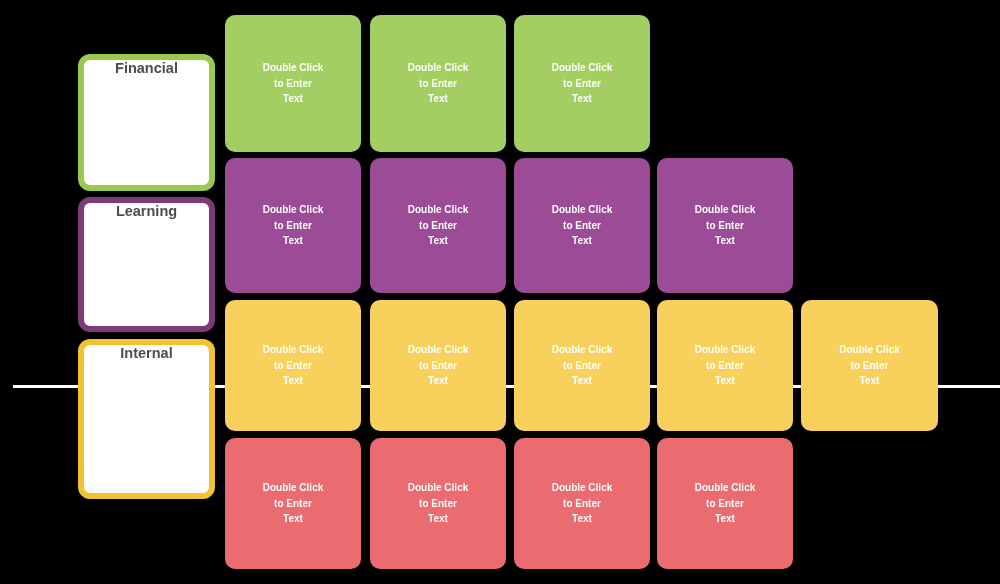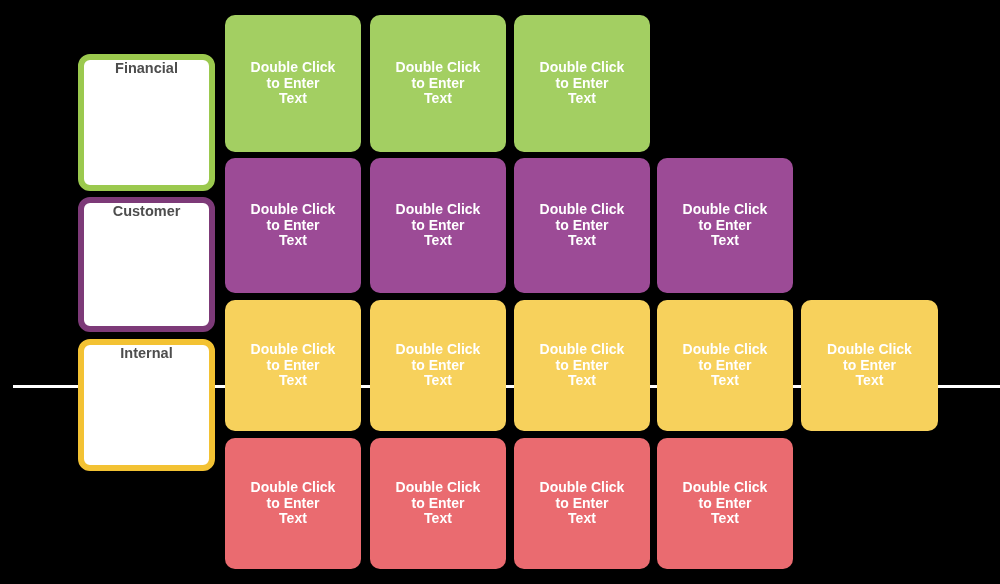--- a/index.html
+++ b/index.html
@@ -26,21 +26,21 @@
     border-radius: 10px;
     display: flex;
     align-items: center;
     justify-content: center;
     text-align: center;
     box-sizing: border-box;
     cursor: pointer;
   }
   .card-text {
     color: #ffffff;
-    font-size: 14px;
+    font-size: 10px;
     font-weight: bold;
     line-height: 15.5px;
     white-space: pre-line;
   }
   .label-card {
     position: absolute;
     z-index: 2;
     background: #ffffff;
     border-style: solid;
     border-width: 6px;
@@ -81,21 +81,21 @@
 to Enter
 Text</span>
   </div>
   <div class="card" style="left: 514px; top: 15px; width: 136px; height: 137px; background: rgb(163, 207, 98);">
     <span class="card-text">Double Click
 to Enter
 Text</span>
   </div>
 
   <div class="label-card" style="left: 78px; top: 153px; width: 137px; height: 135px; border-color: rgb(125, 58, 120);">
-    <span class="label-text">Customer</span>
+    <span class="label-text">Learning</span>
   </div>
   <div class="card" style="left: 225px; top: 158px; width: 136px; height: 135px; background: rgb(156, 75, 150);">
     <span class="card-text">Double Click
 to Enter
 Text</span>
   </div>
   <div class="card" style="left: 370px; top: 158px; width: 136px; height: 135px; background: rgb(156, 75, 150);">
     <span class="card-text">Double Click
 to Enter
 Text</span>
@@ -104,21 +104,21 @@
     <span class="card-text">Double Click
 to Enter
 Text</span>
   </div>
   <div class="card" style="left: 657px; top: 158px; width: 136px; height: 135px; background: rgb(156, 75, 150);">
     <span class="card-text">Double Click
 to Enter
 Text</span>
   </div>
 
-  <div class="label-card" style="left: 78px; top: 295px; width: 137px; height: 132px; border-color: rgb(243, 194, 51);">
+  <div class="label-card" style="left: 78px; top: 295px; width: 137px; height: 160px; border-color: rgb(243, 194, 51);">
     <span class="label-text">Internal</span>
   </div>
   <div class="card" style="left: 225px; top: 300px; width: 136px; height: 131px; background: rgb(247, 209, 92);">
     <span class="card-text">Double Click
 to Enter
 Text</span>
   </div>
   <div class="card" style="left: 370px; top: 300px; width: 136px; height: 131px; background: rgb(247, 209, 92);">
     <span class="card-text">Double Click
 to Enter

